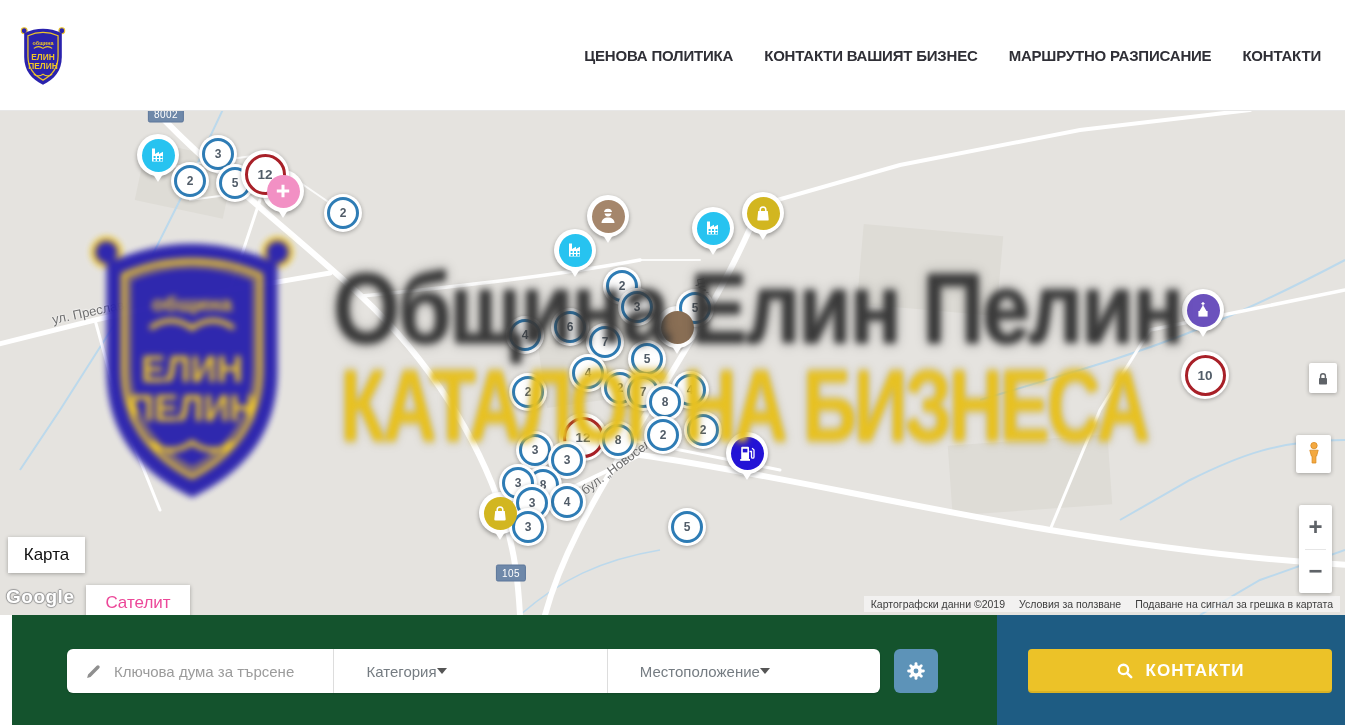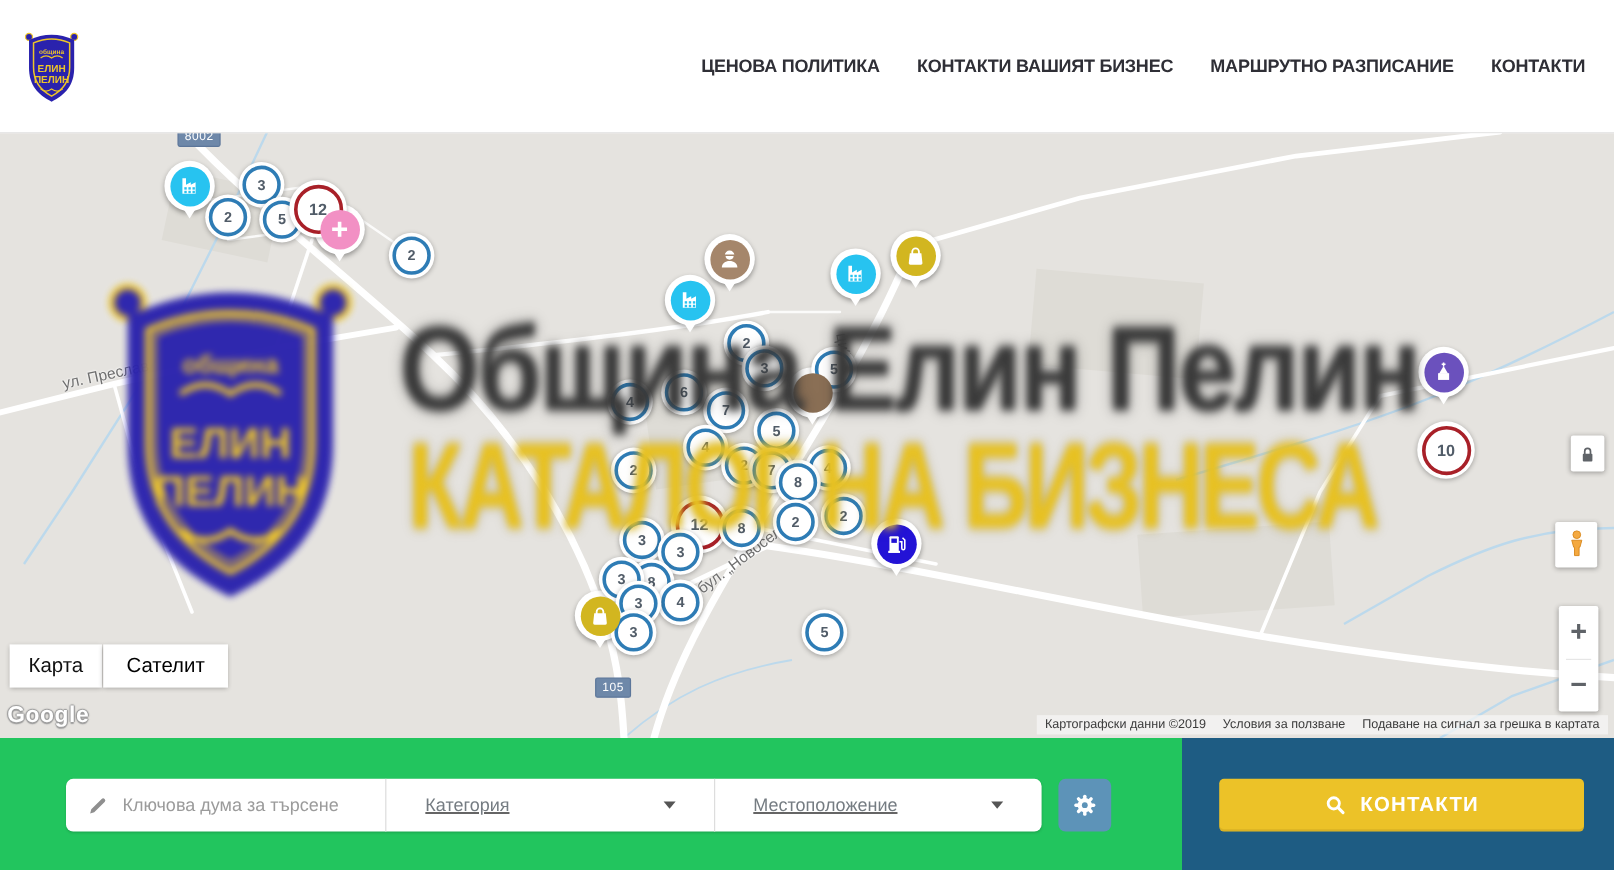--- a/index.html
+++ b/index.html
@@ -50,48 +50,48 @@
   .wm-line.l1{left:333px;top:148px;font-size:100px;letter-spacing:-2px;color:#3a3a3a;
            transform:scaleX(.86);text-shadow:0 0 10px rgba(35,35,35,.55);}
   .wm-line.l2{left:340px;top:244px;font-size:100px;letter-spacing:-4px;color:#e7c122;
            transform:scale(.75,1.02);text-shadow:0 0 8px rgba(120,95,10,.45);}
 
   
   .maptype{position:absolute;left:8px;top:427px;display:flex;gap:1px;z-index:25;}
   .maptype .mt-btn{background:#fff;height:36px;display:flex;align-items:center;justify-content:center;
         box-shadow:0 1px 4px rgba(0,0,0,.3);font-size:17px;cursor:pointer;}
   .maptype .mt-map{width:77px;font-weight:500;color:#111;}
-  .maptype .mt-sat{width:104px;color:#000000;}
+  .maptype .mt-sat{width:104px;color:#ec4899;margin-top:48px;}
   .google-logo{position:absolute;left:6px;top:476px;z-index:25;font-size:19px;font-weight:700;color:#fff;cursor:pointer;
         text-shadow:0 1px 1px #9a9a9a,1px 0 1px #9a9a9a,-1px 0 1px #9a9a9a,0 -1px 1px #9a9a9a;letter-spacing:.5px;}
   .attrib{position:absolute;right:5px;top:486px;z-index:25;display:flex;gap:0;background:rgba(245,245,245,.75);}
   .attrib span{font-size:10.5px;color:#3c3c3c;padding:2px 7px;white-space:nowrap;}
   .attrib span.link{cursor:pointer;}
 
   .ctrl-box{position:absolute;background:#fff;box-shadow:0 1px 4px rgba(0,0,0,.3);border-radius:2px;z-index:25;
         display:flex;align-items:center;justify-content:center;cursor:pointer;}
   .ctrl-lock{left:1309px;top:253px;width:28px;height:30px;}
   .ctrl-pegman{left:1296px;top:325px;width:35px;height:38px;}
   .ctrl-zoom{left:1299px;top:395px;width:33px;height:88px;flex-direction:column;padding:0;}
   .zoom-btn{width:33px;height:43px;display:flex;align-items:center;justify-content:center;
         font-size:24px;font-weight:700;color:#5f6368;cursor:pointer;}
   .zoom-sep{width:21px;height:1px;background:#e6e6e6;}
 
   
-  .searchbar{position:absolute;left:0;top:615px;width:1242px;height:110px;background:#22c55e;z-index:40;}
+  .searchbar{position:absolute;left:12px;top:615px;width:1242px;height:110px;background:#14532d;z-index:40;}
   .searchbar .dark-panel{position:absolute;left:985px;top:0;width:360px;height:110px;background:#1e5c83;}
   .fields{position:absolute;left:55px;top:34px;height:44px;width:813px;background:#fff;border-radius:6px;
         display:flex;box-shadow:0 1px 2px rgba(0,0,0,.15);}
   .field{display:flex;align-items:center;position:relative;}
   .field+.field{border-left:1px solid #ddd;}
   .f-keyword{width:303px;padding-left:18px;gap:10px;}
   .f-keyword input{border:0;outline:0;flex:1;font-size:15px;color:#444;font-family:"Liberation Sans",sans-serif;
         background:transparent;padding-right:10px;}
   .f-keyword input::placeholder{color:#9b9b9b;}
-  .f-select{width:254px;padding:0 32px;justify-content:space-between;cursor:pointer;text-decoration:underline;}
+  .f-select{width:254px;padding:0 32px;justify-content:flex-start;cursor:pointer;}
   .f-select .sel-text{font-size:15px;color:#757c82;}
   .caret{width:0;height:0;border-left:5px solid transparent;border-right:5px solid transparent;border-top:6px solid #555;}
   .gear-btn{position:absolute;left:882px;top:34px;width:44px;height:44px;background:#5d93b8;border-radius:6px;
         display:flex;align-items:center;justify-content:center;cursor:pointer;}
   .submit-btn{position:absolute;left:1016px;top:34px;width:304px;height:44px;background:#ecc228;border-radius:4px;
         display:flex;align-items:center;justify-content:center;gap:12px;cursor:pointer;
         box-shadow:inset 0 -2px 0 rgba(0,0,0,.08);}
   .submit-btn span{font-size:17px;font-weight:700;color:#fff;letter-spacing:1px;}
 </style>
 </head>

